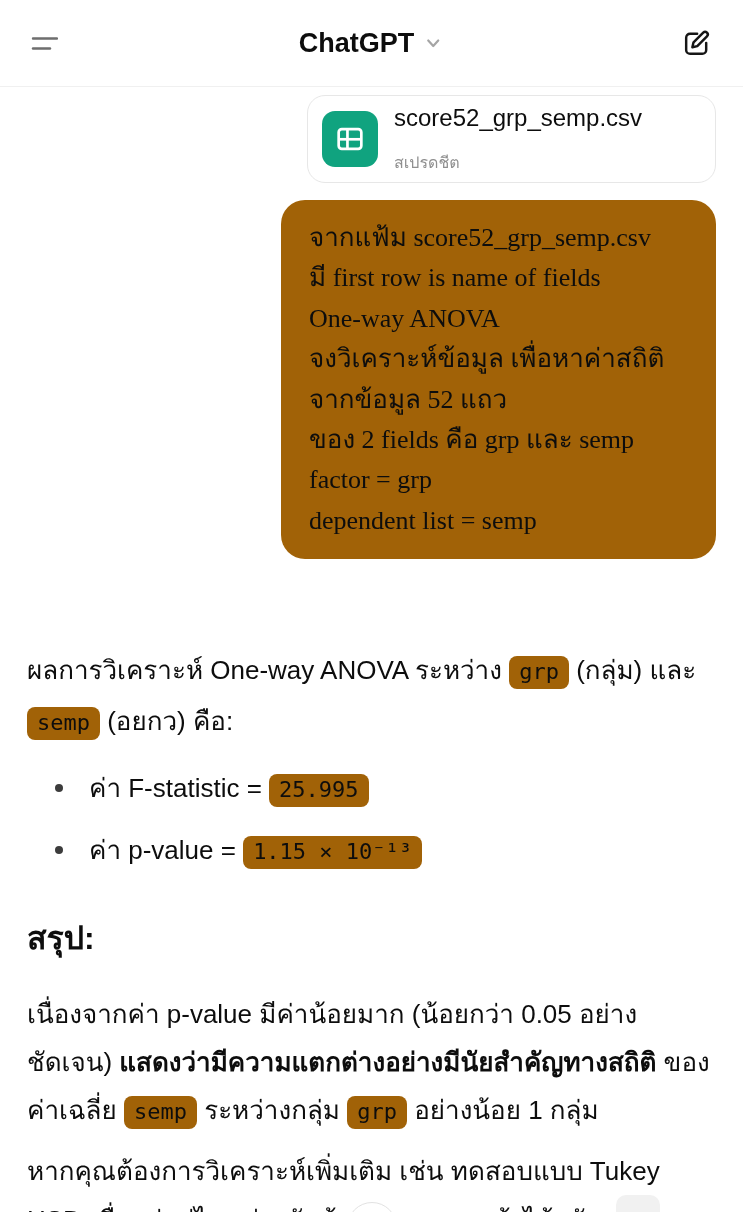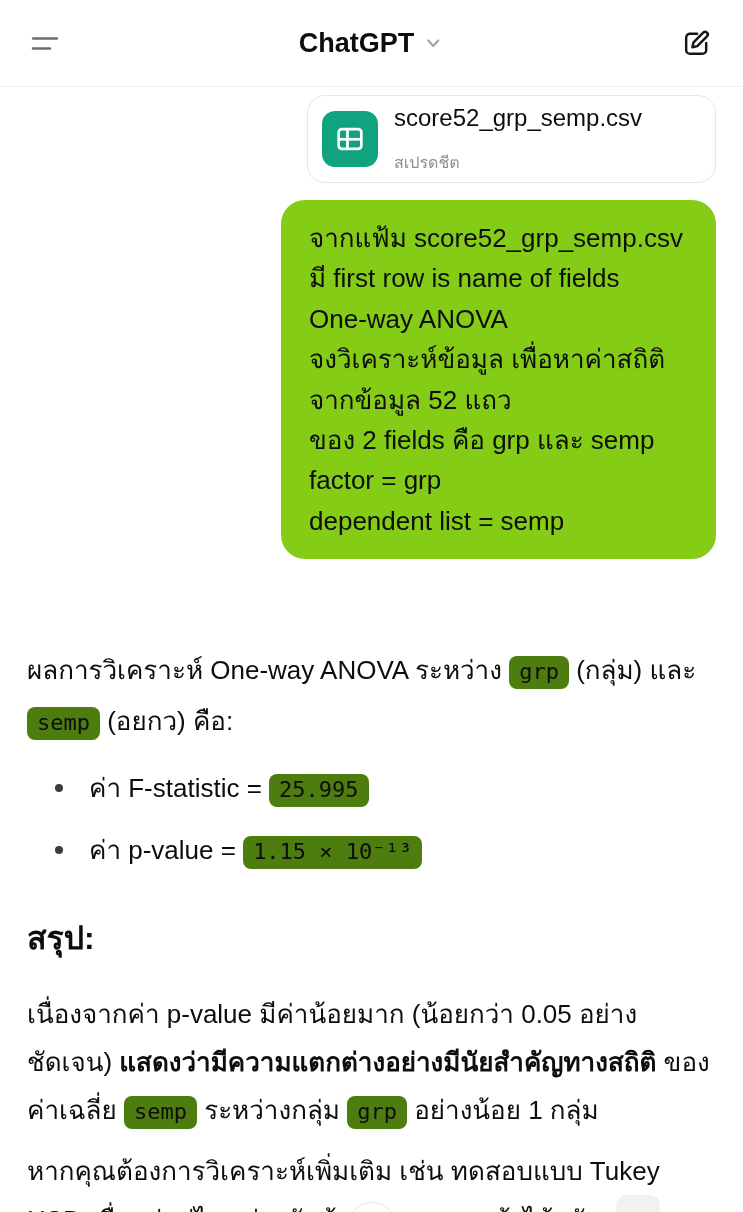--- a/index.html
+++ b/index.html
@@ -16,29 +16,29 @@
 
   
   .right-col { display:flex; flex-direction:column; align-items:flex-end; padding-right:27px; }
   .file-card { margin-top:8px; width:409px; height:88px; background:#fff; border:1px solid #e7e7e7;
     border-radius:18px; display:flex; align-items:center; padding:0 16px 0 14px; gap:16px; }
   .file-icon { width:56px; height:56px; border-radius:13px; display:flex; align-items:center; justify-content:center; flex:0 0 auto; }
   .file-meta { display:flex; flex-direction:column; gap:18px; min-width:0; }
   .file-name { font-size:24px; color:#0d0d0d; white-space:nowrap; }
   .file-type { font-size:16px; color:#8f8f8f; }
 
-  .user-bubble { margin-top:17px; width:435px; background:#84cc16; border-radius:24px;
-    padding:18px 28px; }
+  .user-bubble { margin-top:17px; width:435px; background:#a16207; border-radius:24px;
+    padding:18px 28px;font-family:Liberation Serif, serif; }
   .user-line { font-size:26px; line-height:40.4px; color:#0d0d0d; white-space:nowrap; }
 
   
   .assistant { padding:0 27px; }
   .msg-p { font-size:26px; line-height:51px; margin-top:0; }
   .p-intro { margin-top:86px; }
-  .chip { display:inline-block; background:#4d7c0f; border-radius:8px; padding:1px 10px 2px;
+  .chip { display:inline-block; background:#a16207; border-radius:8px; padding:1px 10px 2px;
     font-family:"DejaVu Sans Mono","Liberation Mono",monospace; font-size:22px; color:#0d0d0d; line-height:30px; }
   ul.stats { list-style:none; margin-top:21px; }
   ul.stats li { font-size:26px; line-height:40px; margin-bottom:22px; position:relative; padding-left:62px; }
   ul.stats li::before { content:""; position:absolute; left:28px; top:16px; width:8px; height:8px;
     border-radius:50%; background:#3c3c3c; }
   .h-summary { margin-top:42px; font-size:32px; color:#0d0d0d; }
   .h-summary .h-bold { font-weight:800; }
   .p-body { margin-top:27px; font-size:26px; line-height:48px; }
   .p-body .bold { font-weight:700; }
   .p-follow { margin-top:13px; font-size:26px; line-height:48px; }

